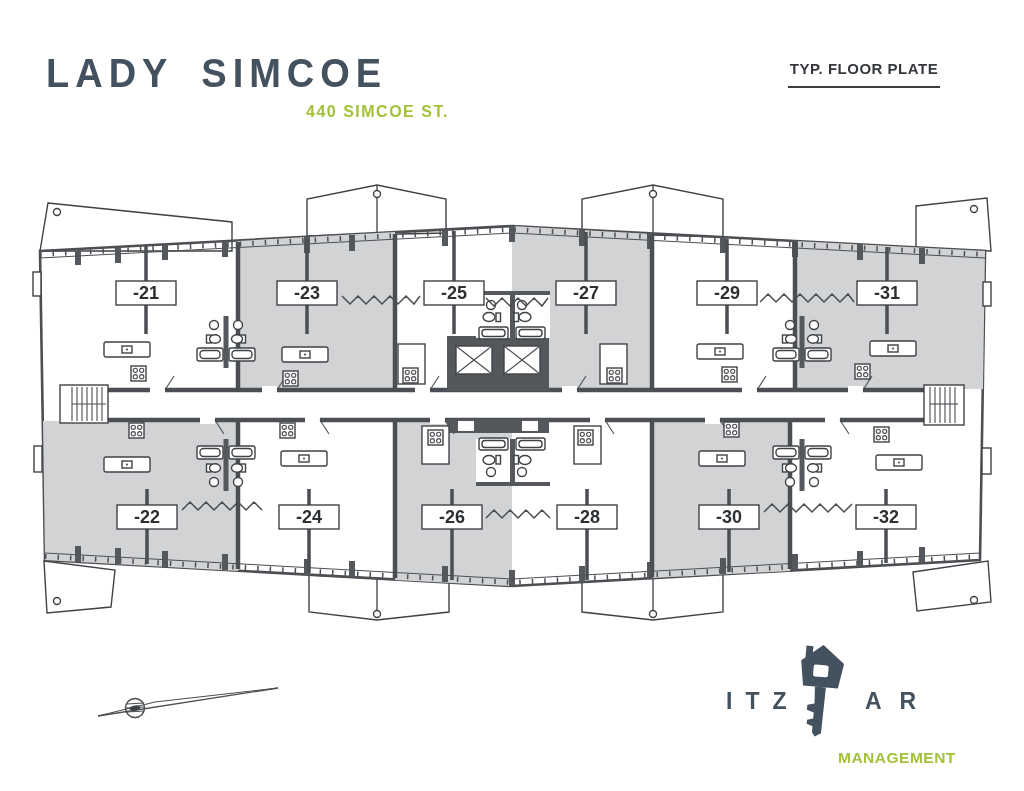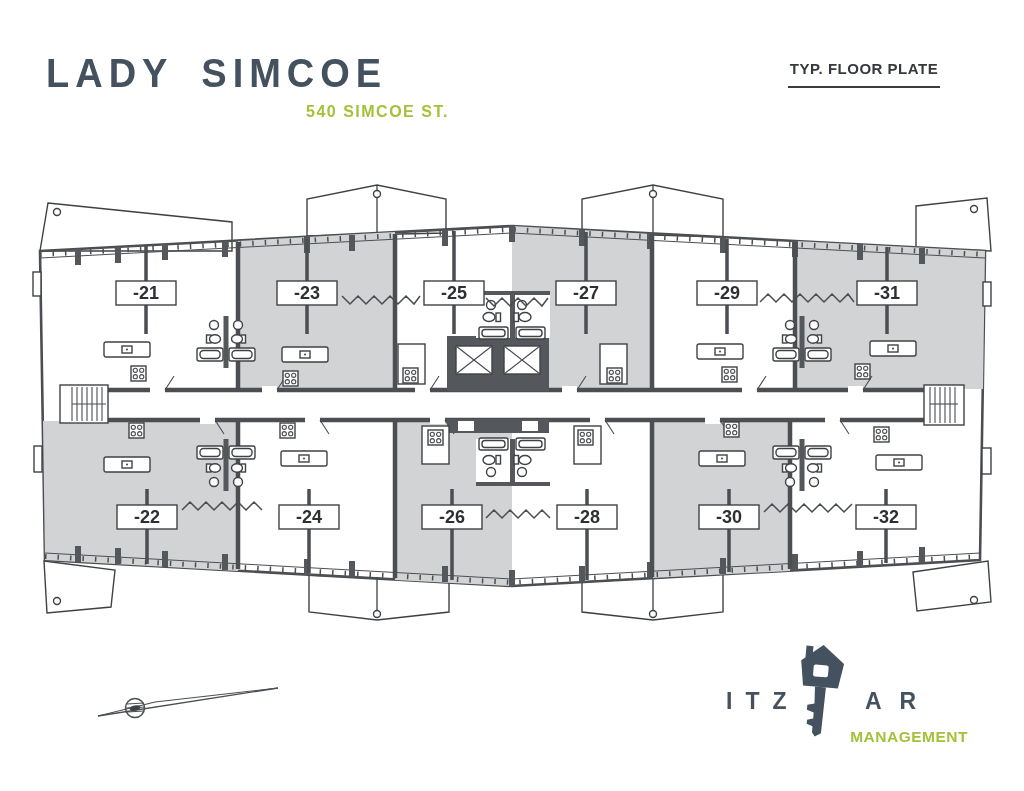--- a/index.html
+++ b/index.html
@@ -9,34 +9,34 @@
   .title{left:46px;top:50px;font-size:38px;font-weight:bold;letter-spacing:6px;
          word-spacing:12px;color:#43525e;transform:scaleY(1.08);transform-origin:left top;}
   .address{left:306px;top:103px;font-size:16px;font-weight:bold;letter-spacing:1.5px;color:#a3c139;}
   .plate{left:788px;top:60px;width:152px;text-align:center;font-size:15px;font-weight:bold;
          color:#35393d;letter-spacing:.5px;border-bottom:2px solid #3a3e42;padding-bottom:9px;}
   svg.plan{position:absolute;left:0;top:0;}
   .ulabel{font:bold 18px "Liberation Sans",sans-serif;fill:#2d3033;text-anchor:middle;}
   .logo-letters{font-size:23px;font-weight:bold;color:#43525e;margin-left:14px;}
   .lw-left{left:712px;top:688px;letter-spacing:13px;}
   .lw-right{left:851px;top:688px;letter-spacing:18px;text-align:center;}
-  .logo-sub{left:838px;top:728px;width:130px;text-align:right;font-size:15.5px;
+  .logo-sub{left:838px;top:749px;width:130px;font-size:15.5px;
             font-weight:bold;color:#a3c139;letter-spacing:.5px;}
   .wl{stroke:#4b4e52;fill:none;}
   .fx{fill:#fff;stroke:#3f4245;stroke-width:1.4;}
   .dk{fill:#54575b;}
   .gry{fill:#d2d3d5;}
   .zig{stroke:#4a4d50;stroke-width:1.5;fill:none;}
   .tread{stroke:#4b4e52;stroke-width:1.1;}
 </style>
 </head>
 <body>
 
 <div class="abs title">LADY SIMCOE</div>
-<div class="abs address">540 SIMCOE ST.</div>
+<div class="abs address">440 SIMCOE ST.</div>
 <div class="abs plate">TYP. FLOOR PLATE</div>
 
 <svg class="plan" width="1024" height="791" viewBox="0 0 1024 791" xmlns="http://www.w3.org/2000/svg">
   <defs>
     <g id="stove">
       <rect x="0" y="0" width="15" height="15" class="fx"></rect>
       <circle cx="4.3" cy="4.3" r="2.1" class="wl" stroke-width="1.1"></circle>
       <circle cx="10.7" cy="4.3" r="2.1" class="wl" stroke-width="1.1"></circle>
       <circle cx="4.3" cy="10.7" r="2.1" class="wl" stroke-width="1.1"></circle>
       <circle cx="10.7" cy="10.7" r="2.1" class="wl" stroke-width="1.1"></circle>

